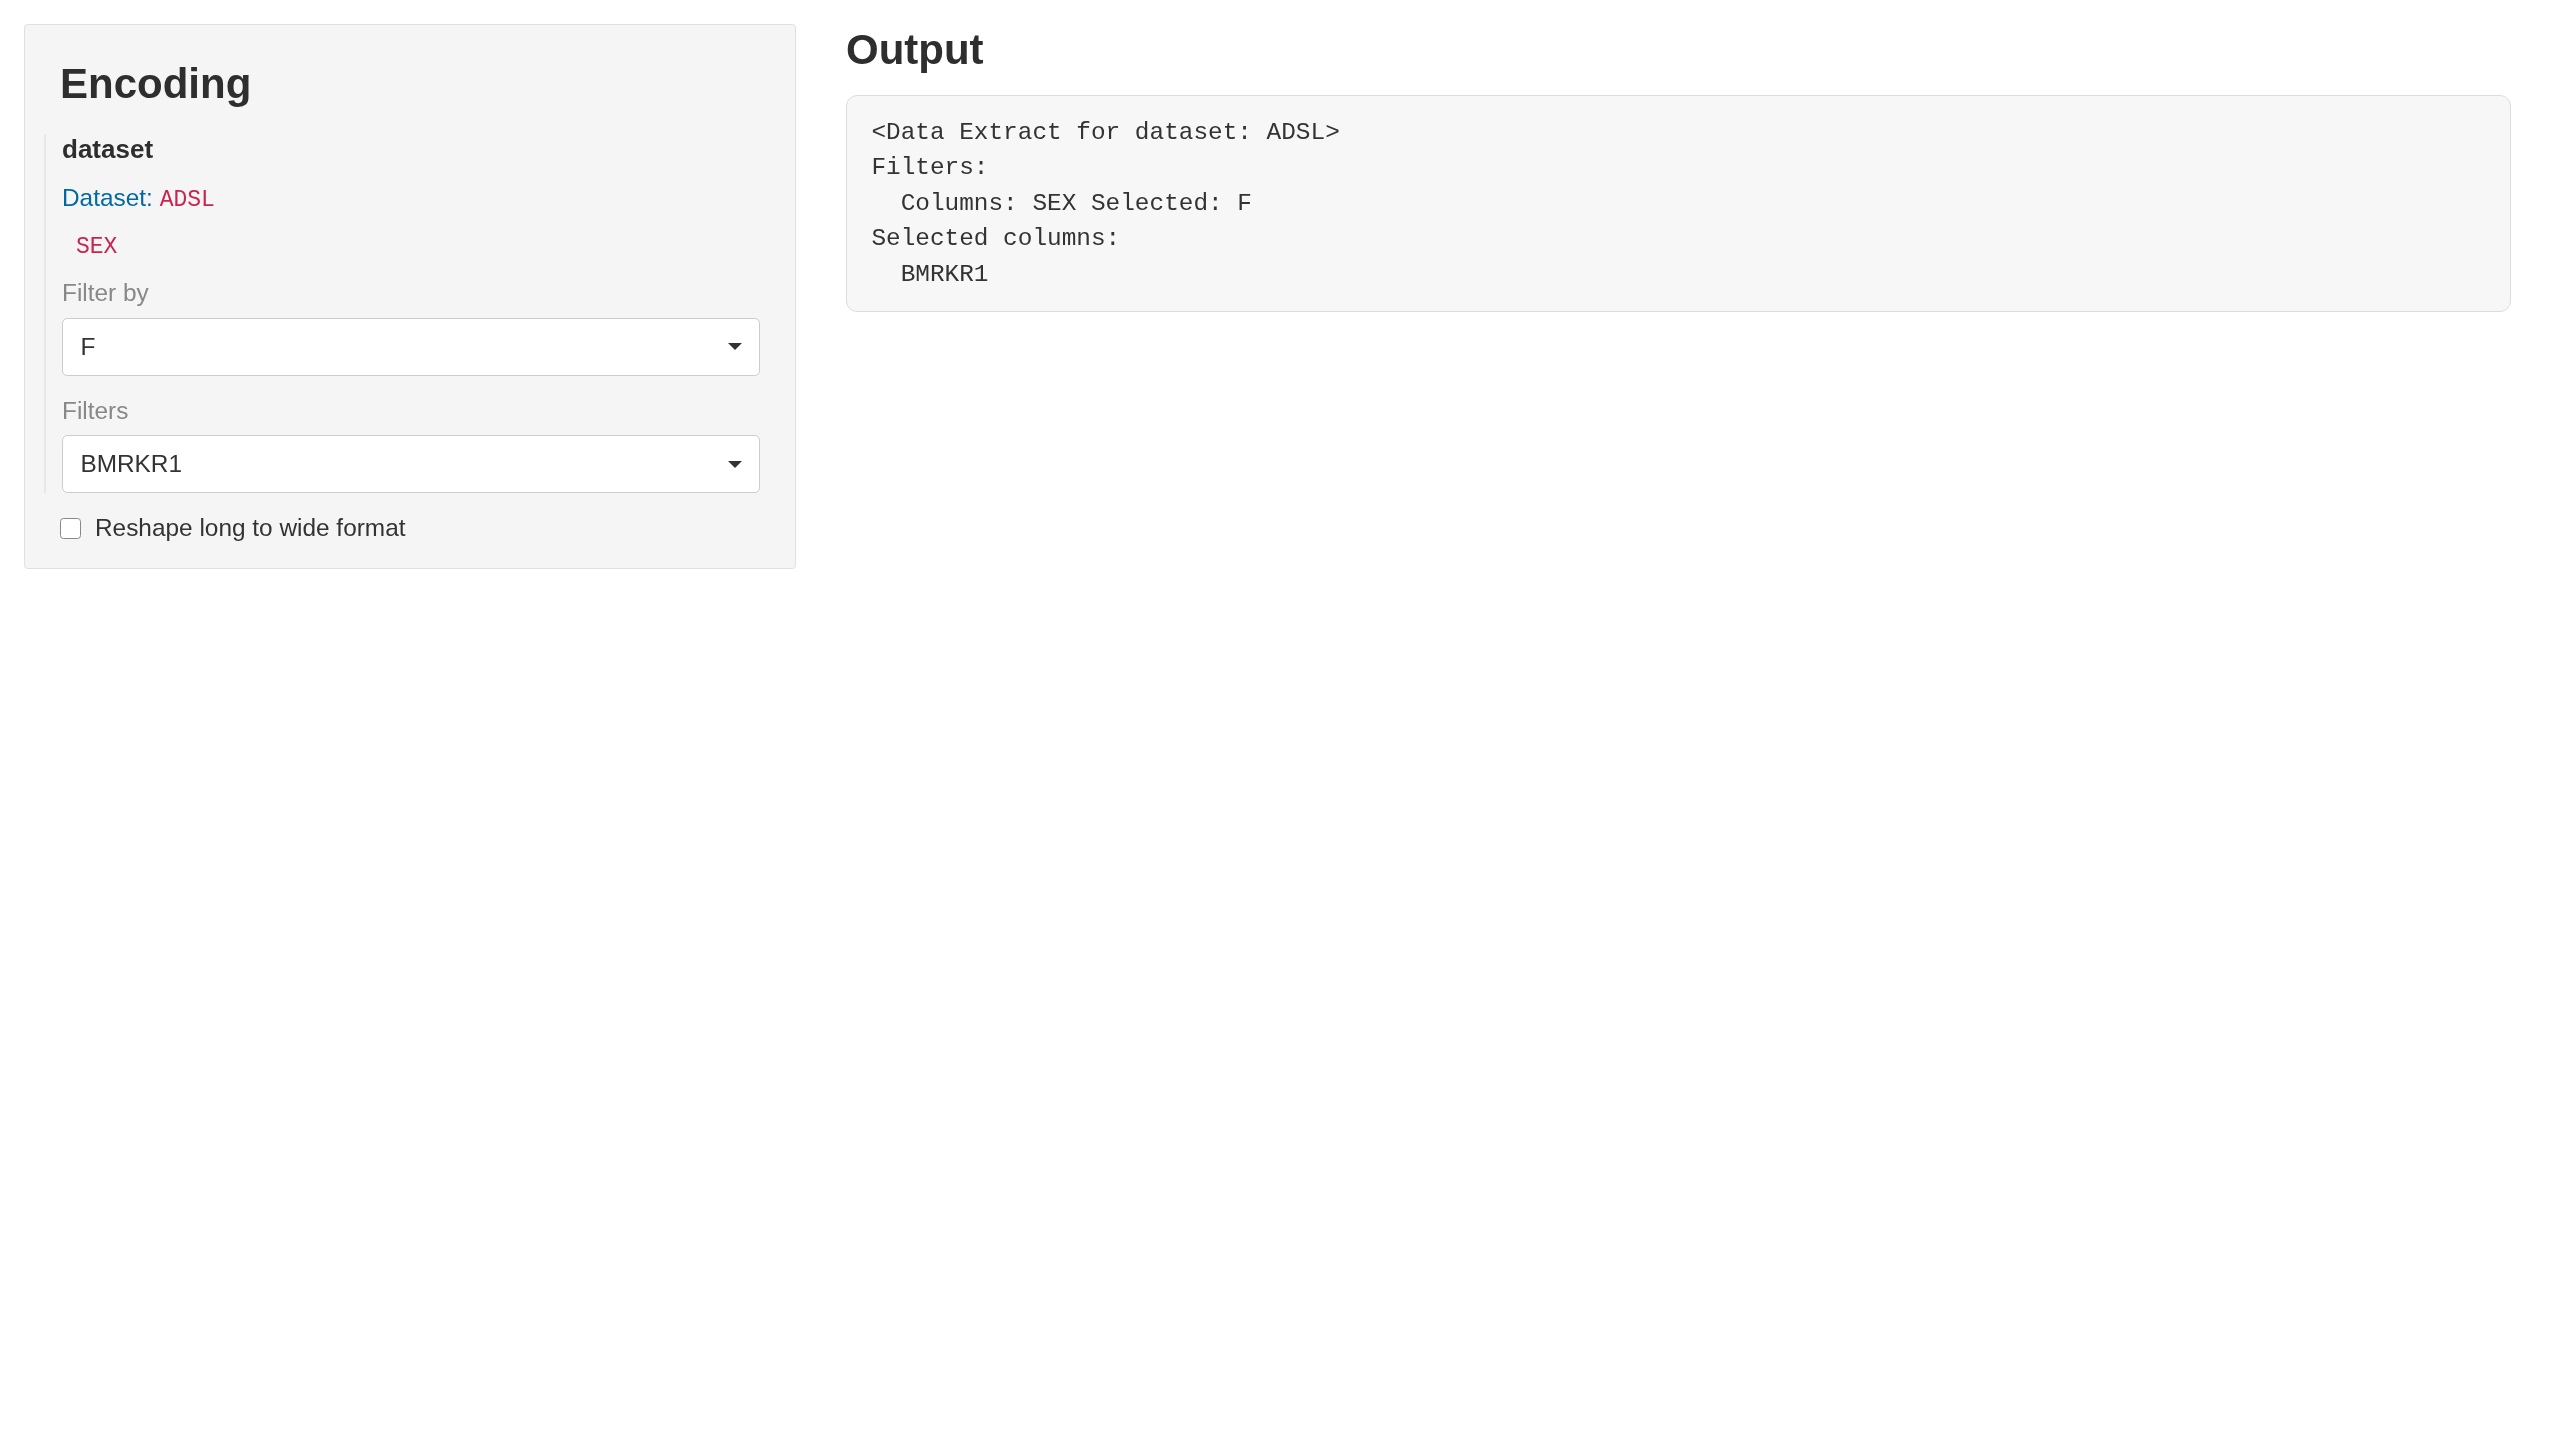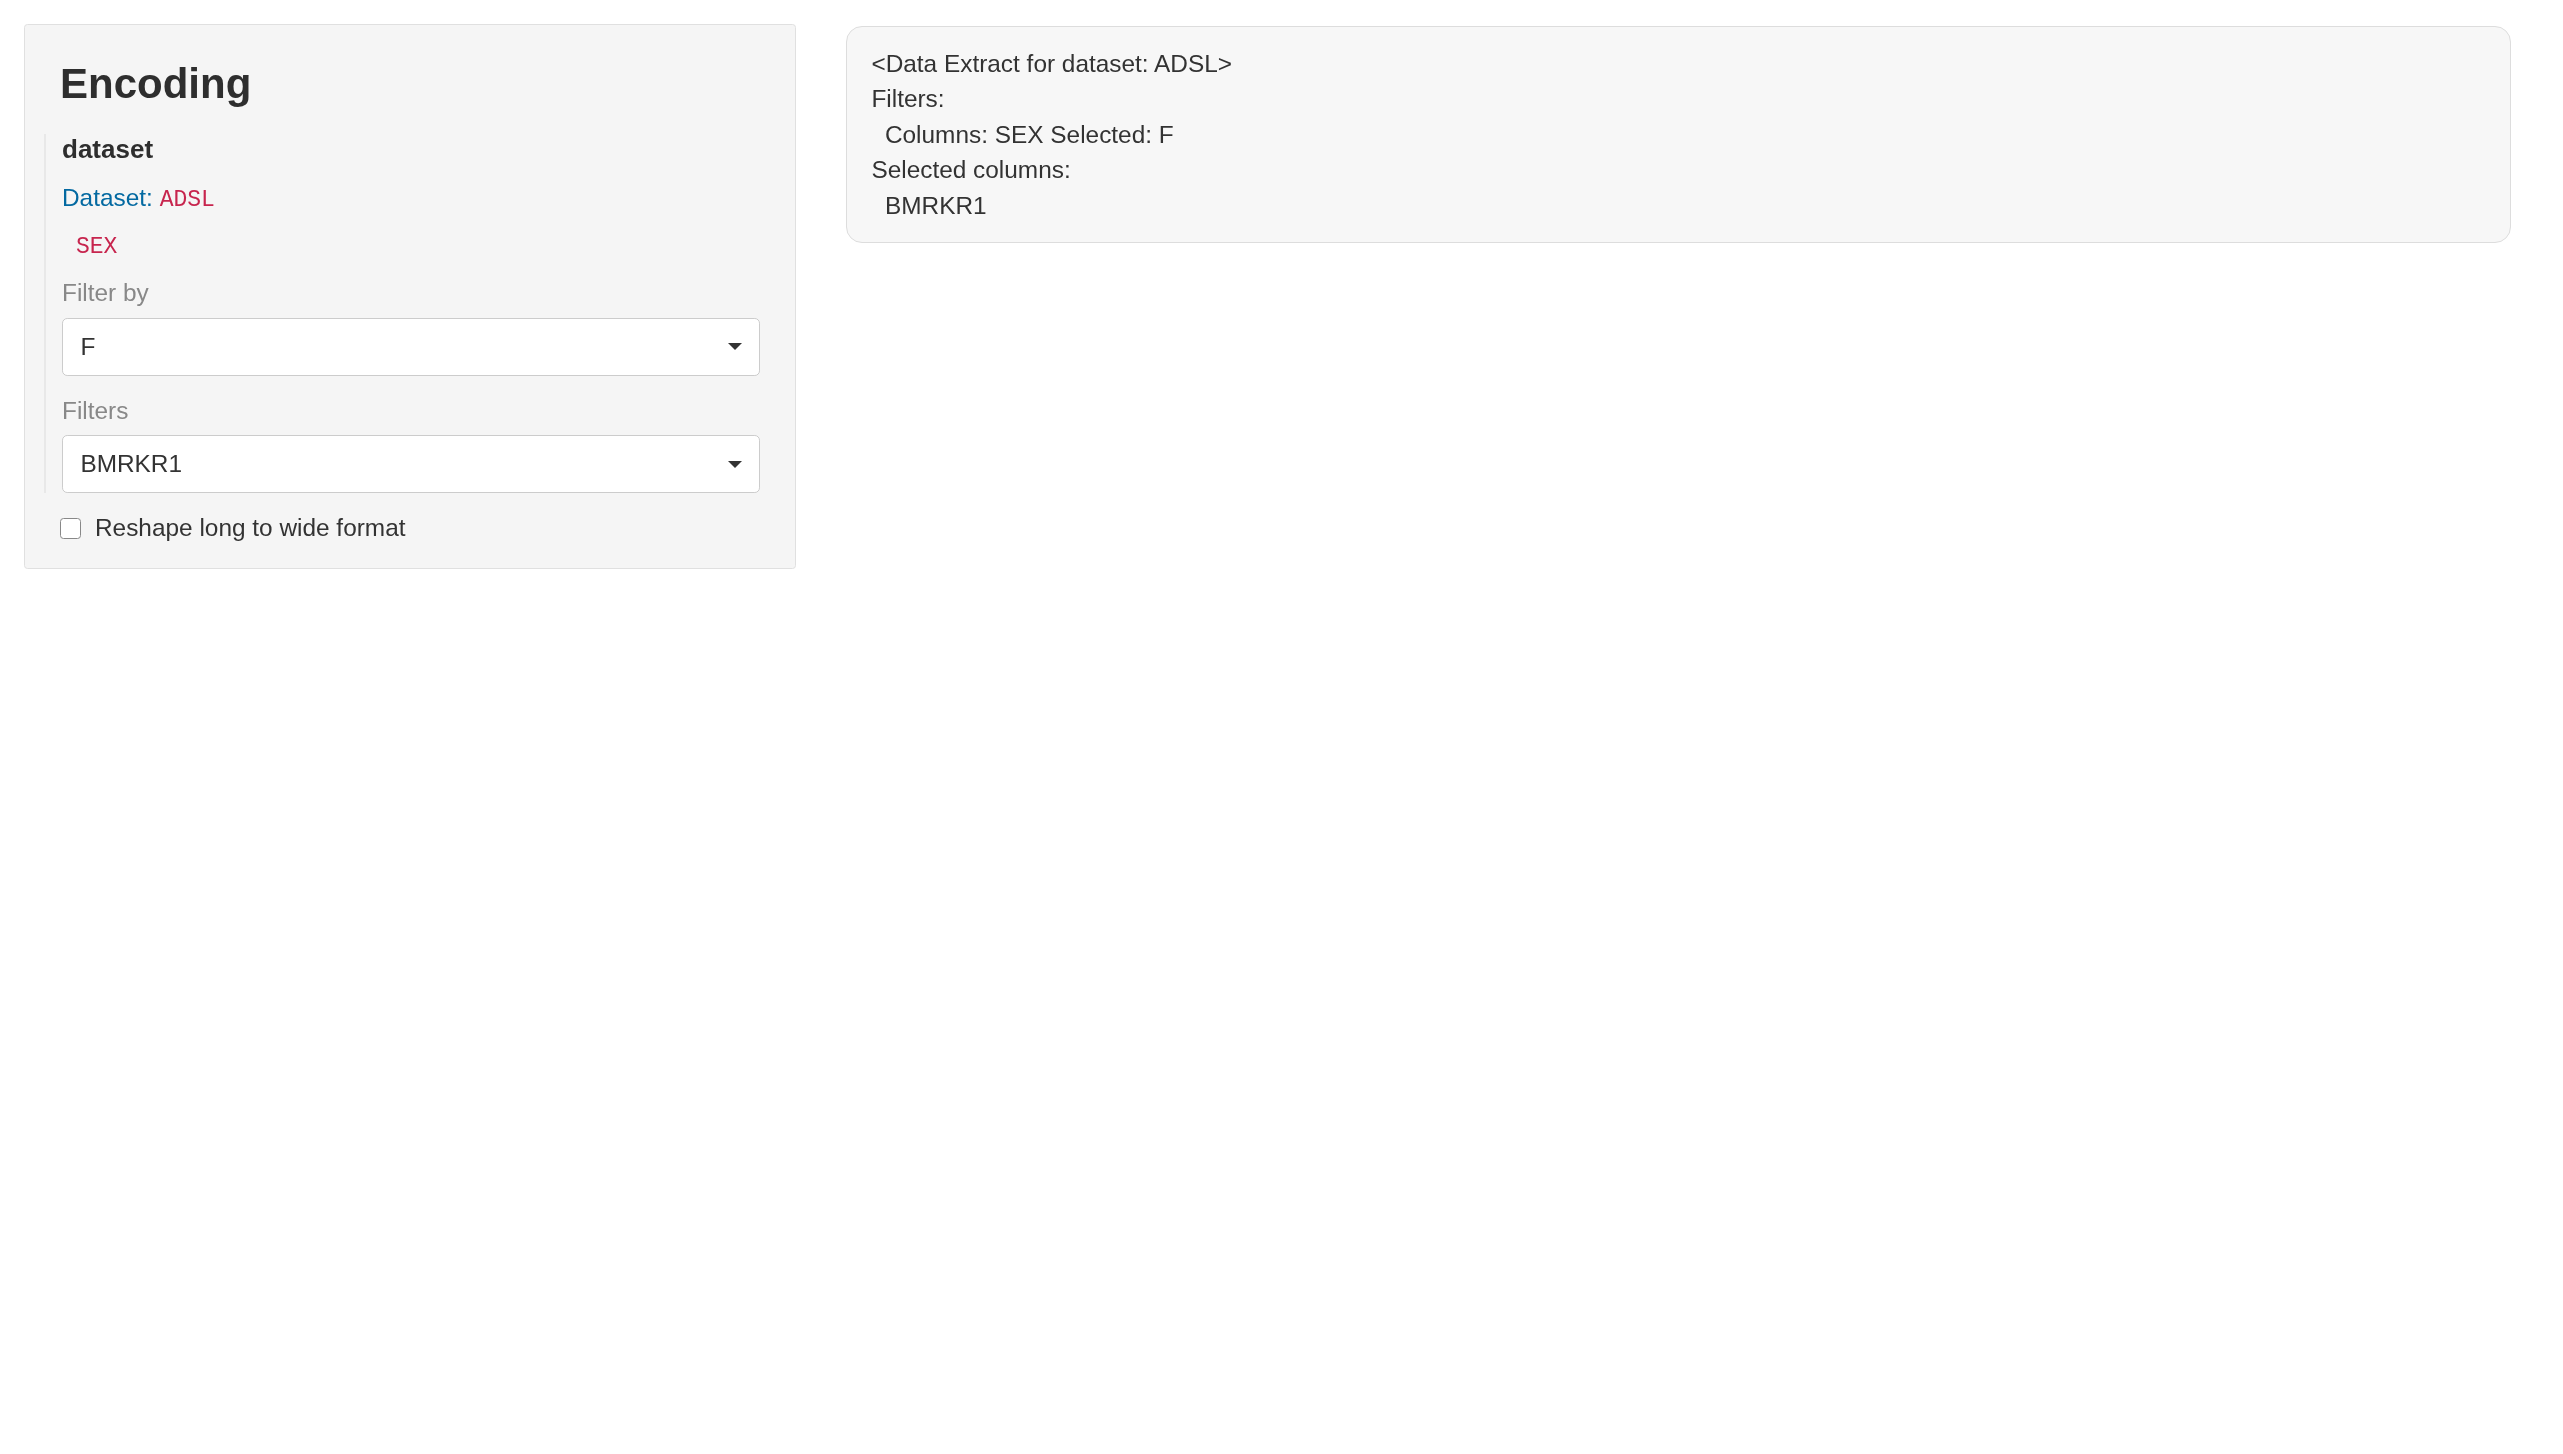--- a/index.html
+++ b/index.html
@@ -113,23 +113,23 @@
     }
     .output-title {
       font-size: 42px;
       font-weight: 700;
       color: #2e2e2e;
       margin-bottom: 21px;
     }
     .output-box {
       background: #f7f7f7;
       border: 0.9px solid #ddd;
-      border-radius: 16px;
+      border-radius: 11px;
       padding: 19px 24.4px;
-      font-family: Liberation Sans, sans-serif;
+      font-family: Liberation Mono, monospace;
       font-size: 24.4px;
       line-height: 1.45;
       color: #333;
       white-space: pre;
     }
   </style>
 </head>
 <body>
 
 <div class="sidebar">
@@ -160,19 +160,20 @@
     </div>
 
     <label class="checkbox-row">
       <span class="checkbox-box"></span>
       <span>Reshape long to wide format</span>
     </label>
   </div>
 </div>
 
 <div class="main">
+  <h2 class="output-title">Output</h2>
   <pre class="output-box">&lt;Data Extract for dataset: ADSL&gt;
 Filters:
   Columns: SEX Selected: F
 Selected columns:
   BMRKR1</pre>
 </div>
 
 
 </body></html>

